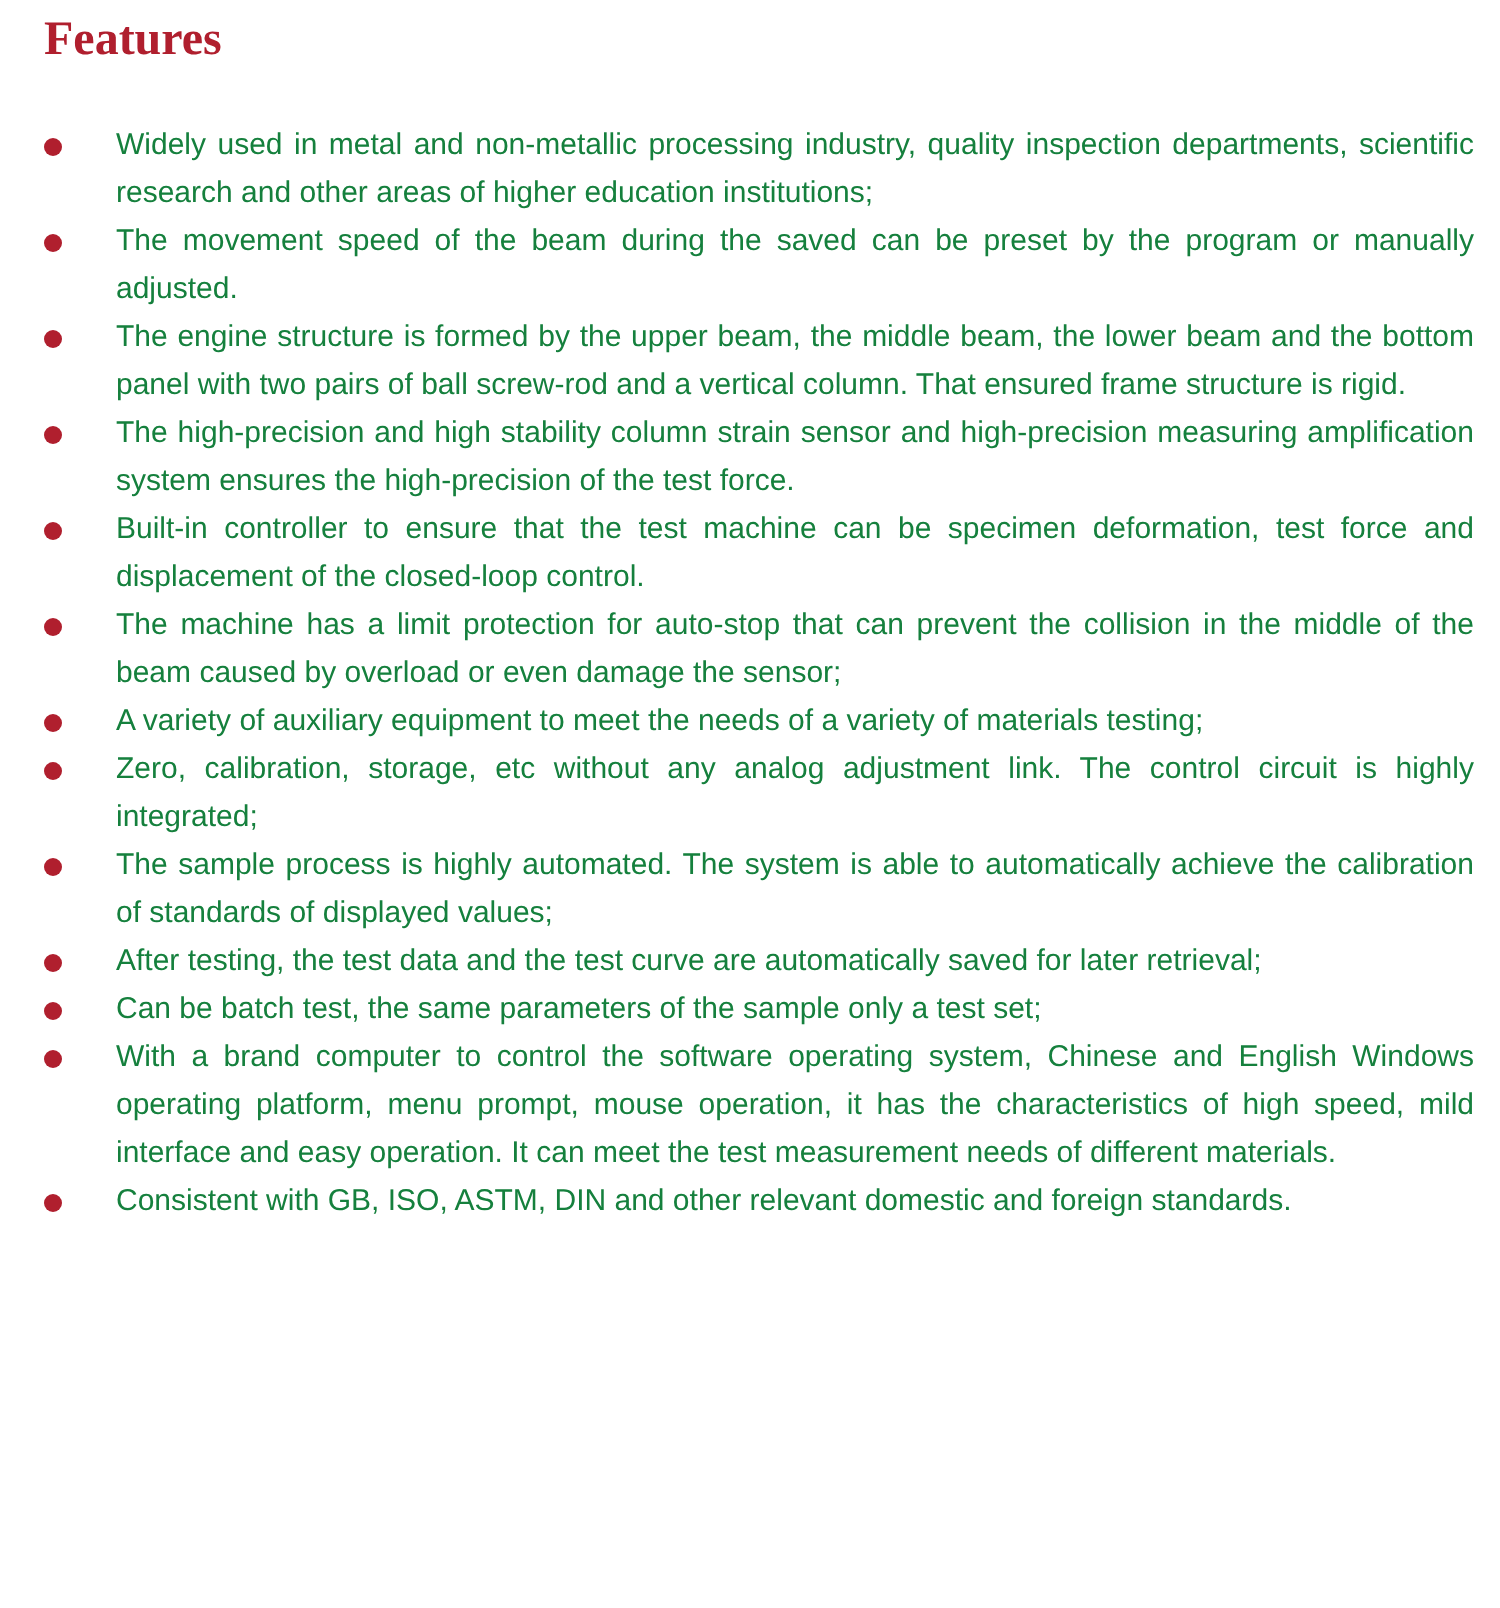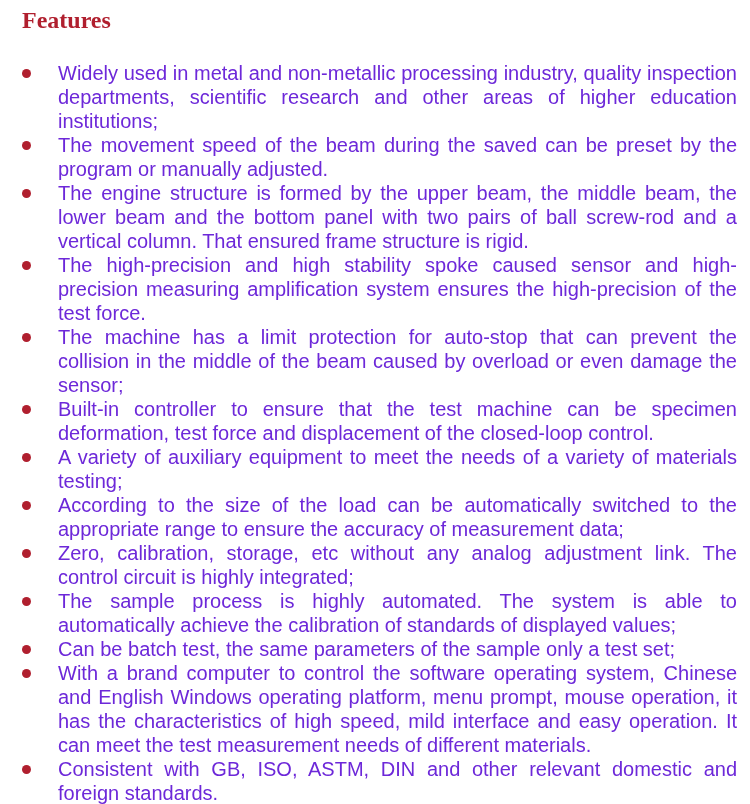--- a/index.html
+++ b/index.html
@@ -50,23 +50,23 @@
     height: 9px;
     margin-top: 8px;
     border-radius: 50%;
     background: #b01f2e;
   }
   .feature-text {
     flex: 1 1 auto;
     padding-right: 13px;
     text-align: justify;
     text-justify: inter-word;
-    font-size: 20px;
+    font-size: 15px;
     line-height: 24px;
-    color: #6d28d9;
+    color: #15803d;
   }
 </style>
 </head>
 <body>
 
 <div class="page">
 
   <h1 class="features-heading">Features</h1>
 
   <ul class="features-list">
@@ -91,65 +91,65 @@
         </span>
       <span class="feature-text">The engine structure is formed by the upper beam, the middle beam, the lower beam and the bottom panel with two pairs of ball screw-rod and a vertical column. That ensured frame structure is rigid.</span>
     </li>
 
 
 
     <li>
       <span class="bullet-cell">
           <span class="bullet-dot"></span>
         </span>
-      <span class="feature-text">The high-precision and high stability spoke caused sensor and high-precision measuring amplification system ensures the high-precision of the test force.</span>
+      <span class="feature-text">The high-precision and high stability column strain sensor and high-precision measuring amplification system ensures the high-precision of the test force.</span>
+    </li>
+
+    <li>
+      <span class="bullet-cell">
+          <span class="bullet-dot"></span>
+        </span>
+      <span class="feature-text">Built-in controller to ensure that the test machine can be specimen deformation, test force and displacement of the closed-loop control.</span>
     </li>
 
     <li>
       <span class="bullet-cell">
           <span class="bullet-dot"></span>
         </span>
       <span class="feature-text">The machine has a limit protection for auto-stop that can prevent the collision in the middle of the beam caused by overload or even damage the sensor;</span>
     </li>
 
     <li>
       <span class="bullet-cell">
           <span class="bullet-dot"></span>
         </span>
-      <span class="feature-text">Built-in controller to ensure that the test machine can be specimen deformation, test force and displacement of the closed-loop control.</span>
-    </li>
-
-    <li>
-      <span class="bullet-cell">
-          <span class="bullet-dot"></span>
-        </span>
       <span class="feature-text">A variety of auxiliary equipment to meet the needs of a variety of materials testing;</span>
     </li>
 
-    <li>
-      <span class="bullet-cell">
-          <span class="bullet-dot"></span>
-        </span>
-      <span class="feature-text">According to the size of the load can be automatically switched to the appropriate range to ensure the accuracy of measurement data;</span>
-    </li>
 
     <li>
       <span class="bullet-cell">
           <span class="bullet-dot"></span>
         </span>
       <span class="feature-text">Zero, calibration, storage, etc without any analog adjustment link. The control circuit is highly integrated;</span>
     </li>
 
     <li>
       <span class="bullet-cell">
           <span class="bullet-dot"></span>
         </span>
       <span class="feature-text">The sample process is highly automated. The system is able to automatically achieve the calibration of standards of displayed values;</span>
     </li>
 
+    <li>
+      <span class="bullet-cell">
+          <span class="bullet-dot"></span>
+        </span>
+      <span class="feature-text">After testing, the test data and the test curve are automatically saved for later retrieval;</span>
+    </li>
 
     <li>
       <span class="bullet-cell">
           <span class="bullet-dot"></span>
         </span>
       <span class="feature-text">Can be batch test, the same parameters of the sample only a test set;</span>
     </li>
 
     <li>
       <span class="bullet-cell">

